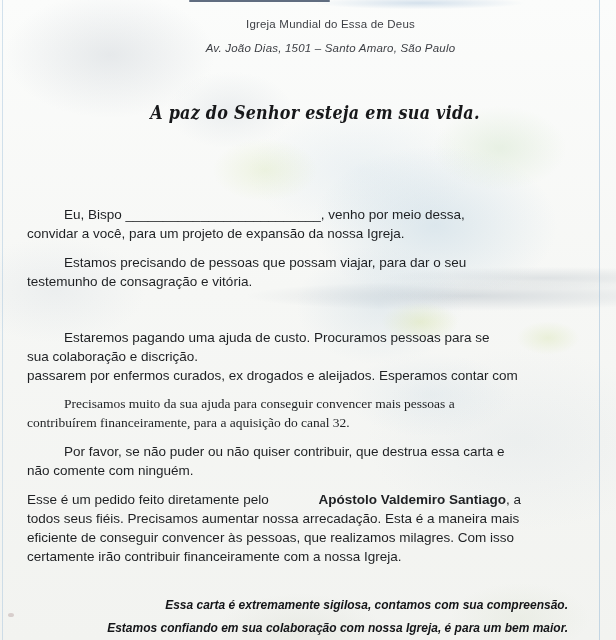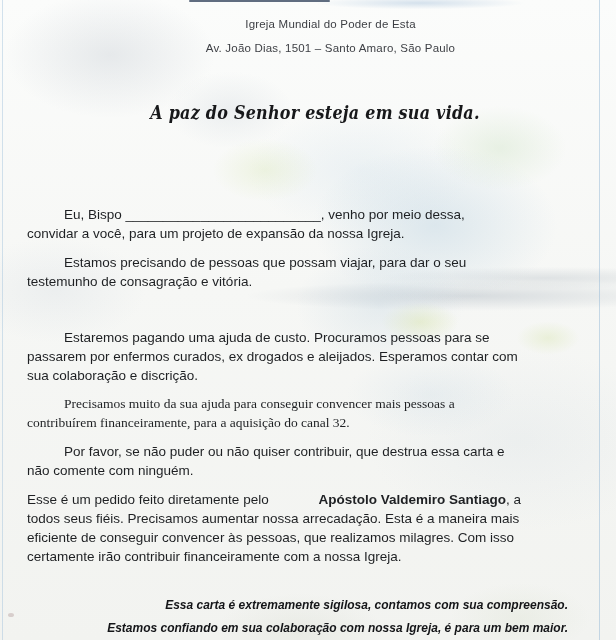--- a/index.html
+++ b/index.html
@@ -33,21 +33,21 @@
   }
   .edge{position:absolute;top:0;bottom:0;width:1px;}
   .edge.left{left:2px;background:rgba(160,192,220,.45);}
   .edge.right{left:599px;background:rgba(148,184,214,.50);}
   .scan-bar{position:absolute;left:189px;top:0;width:141px;height:2px;background:#44546a;opacity:.85;border-radius:1px;}
   .speck{position:absolute;left:8px;top:613px;width:6px;height:4px;background:rgba(175,150,150,.40);border-radius:50%;}
 
   .letterhead-line{position:absolute;left:45px;right:0;text-align:center;
     font-size:11.5px;color:#3d3f44;letter-spacing:.2px;}
   .org{top:18px;}
-  .addr{top:42px;}
+  .addr{top:42px;font-style:italic;}
 
   .greeting{position:absolute;left:14px;right:0;top:101px;text-align:center;
     font-family:"DejaVu Serif",serif;font-style:italic;font-weight:700;
     font-size:19px;color:#17181a;transform:scaleX(.84);letter-spacing:.3px;}
 
   .para{position:absolute;left:27px;width:512px;font-size:13.5px;line-height:19px;color:#1e2023;}
   .para .line{display:block;white-space:nowrap;}
   .para .line.indent{padding-left:37px;}
   .p1{top:205px;} .p2{top:253px;} .p3{top:328px;}
   .p4{top:394px;font-family:Liberation Serif, serif;} .p5{top:442px;} .p6{top:490px;}
@@ -60,39 +60,39 @@
 </head>
 <body>
 
 <div class="paper">
 
   <div class="scan-bar"></div>
   <div class="edge left"></div>
   <div class="edge right"></div>
   <div class="speck"></div>
 
-  <div class="letterhead-line org">Igreja Mundial do Poder de Esta</div>
+  <div class="letterhead-line org">Igreja Mundial do Essa de Deus</div>
   <div class="letterhead-line addr">Av. João Dias, 1501 – Santo Amaro, São Paulo</div>
 
   <div class="greeting">A paz do Senhor esteja em sua vida.</div>
 
   <div class="para p1">
     <span class="line indent"><span>Eu, Bispo </span><span>__________________________</span><span>, venho por meio dessa,</span></span>
     <span class="line">convidar a você, para um projeto de expansão da nossa Igreja.</span>
   </div>
 
   <div class="para p2">
     <span class="line indent">Estamos precisando de pessoas que possam viajar, para dar o seu</span>
     <span class="line">testemunho de consagração e vitória.</span>
   </div>
 
   <div class="para p3">
     <span class="line indent">Estaremos pagando uma ajuda de custo. Procuramos pessoas para se</span>
+    <span class="line">sua colaboração e discrição.</span>
     <span class="line">passarem por enfermos curados, ex drogados e aleijados. Esperamos contar com</span>
-    <span class="line">sua colaboração e discrição.</span>
   </div>
 
   <div class="para p4">
     <span class="line indent">Precisamos muito da sua ajuda para conseguir convencer mais pessoas a</span>
     <span class="line">contribuírem financeiramente, para a aquisição do canal 32.</span>
   </div>
 
   <div class="para p5">
     <span class="line indent">Por favor, se não puder ou não quiser contribuir, que destrua essa carta e</span>
     <span class="line">não comente com ninguém.</span>

